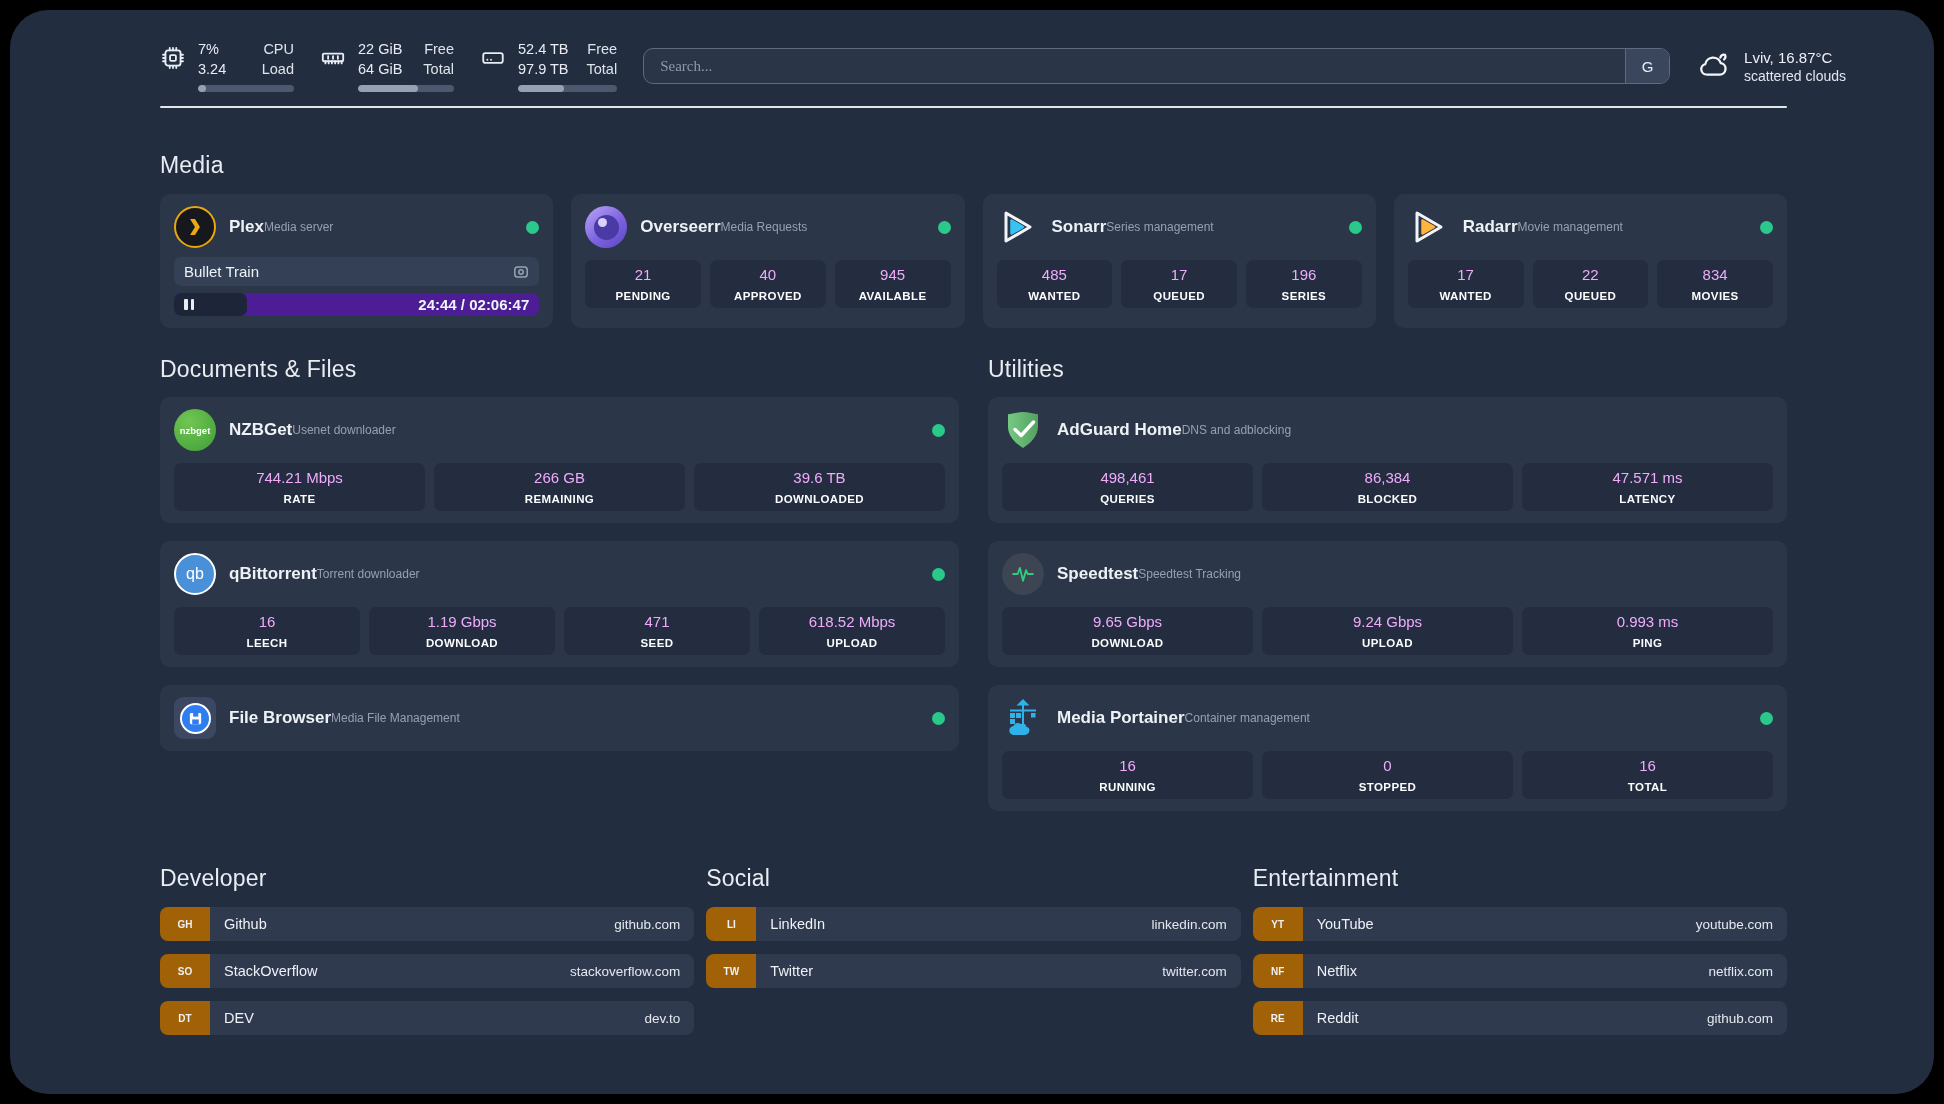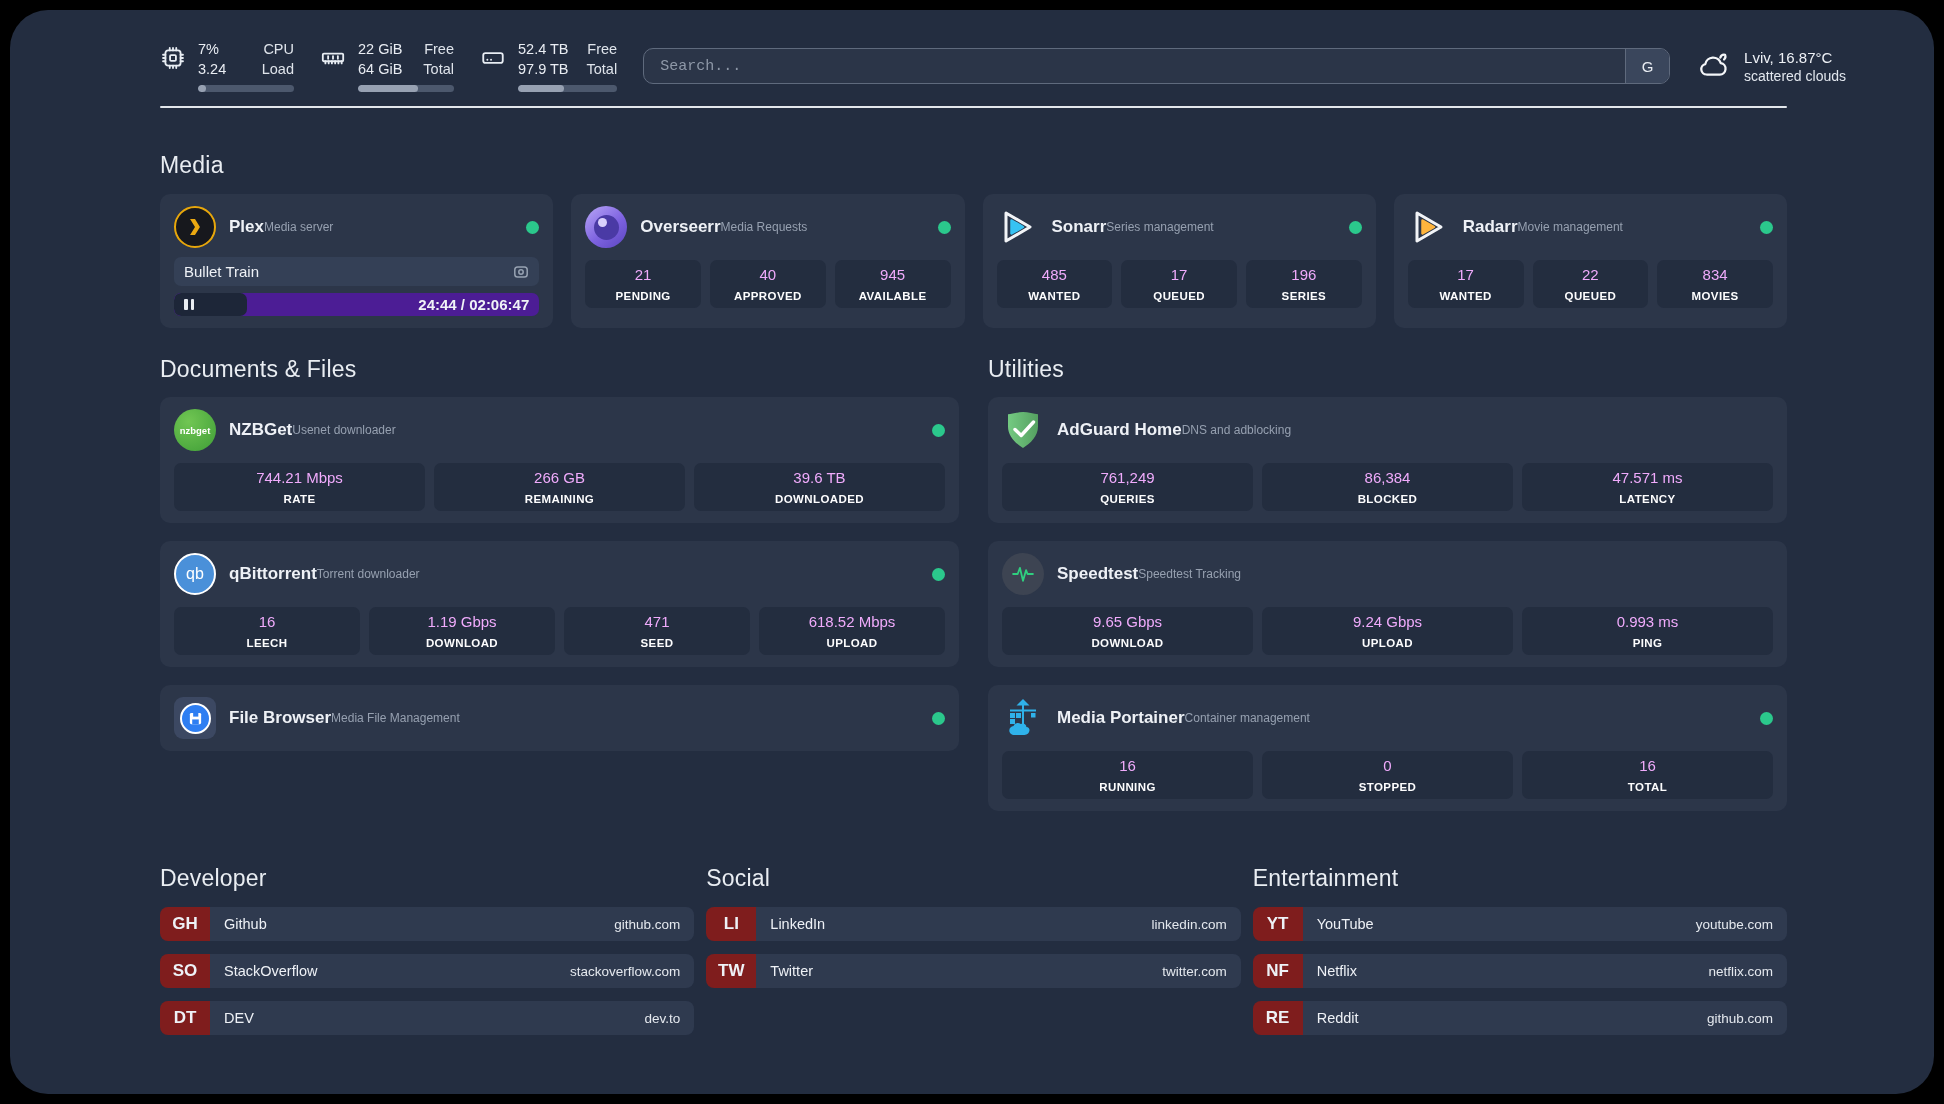--- a/index.html
+++ b/index.html
@@ -11,21 +11,21 @@
   .sys { display:flex; gap:12px; }
   .sys-icon { margin-top:5px; flex:none; }
   .sys-body { display:flex; flex-direction:column; min-width:96px; }
   .sys-grid { display:grid; grid-template-columns:auto auto; column-gap:18px; row-gap:0; }
   .sys-grid .v { font-size:14.5px; color:#e9edf3; font-weight:500; line-height:1.35; text-align:left; }
   .sys-grid .l { font-size:14.5px; color:#dfe4eb; font-weight:500; line-height:1.35; text-align:right; }
   .sys-bar { margin-top:6px; height:7px; border-radius:4px; background:#4c586d; overflow:hidden; }
   .sys-fill { height:100%; border-radius:4px; background:#97a1b2; }
 
   .search { flex:1; height:36px; display:flex; align-items:stretch; background:#2b3548; border:1.5px solid #5f6a7d; border-radius:10px; overflow:hidden; }
-  .search input { flex:1; background:transparent; border:none; outline:none; color:#cdd3dd; font-size:15px; padding:0 16px; font-family:Liberation Mono, monospace; }
+  .search input { flex:1; background:transparent; border:none; outline:none; color:#cdd3dd; font-size:15px; padding:0 16px; font-family:Liberation Serif, serif; }
   .search input::placeholder { color:#8e98a8; }
   .search-g { width:44px; border-left:1px solid #5f6a7d; background:#3a465c; display:flex; align-items:center; justify-content:center; color:#e9edf3; font-size:15px; }
 
   .weather { display:flex; align-items:center; gap:12px; flex:none; }
   .weather-text div:first-child { font-size:15px; color:#eef1f6; font-weight:500; }
   .weather-text div:last-child  { font-size:14px; color:#e2e7ee; margin-top:2px; }
 
   .divider { height:2px; background:#e2e6eb; border-radius:2px; margin:14px 147px 0 150px; }
 
   
@@ -68,21 +68,21 @@
   .nzbget-circle { background:radial-gradient(circle at 35% 30%,#71c653,#3f9e37); color:#fff; font-size:9.5px; font-weight:600; }
   .qbit-circle { background:#4a90d9; border:2.5px solid #fff; color:#fff; font-size:16px; font-weight:500; }
   .speedtest-circle { background:#3d4452; }
   .fb-square { width:42px; height:42px; border-radius:9px; background:#3c4862; display:flex; align-items:center; justify-content:center; flex:none; }
   .fb-circle { width:31px; height:31px; border-radius:50%; background:#2e7ef2; border:2.5px solid #fff; display:flex; align-items:center; justify-content:center; }
 
   
   .bottom { display:grid; grid-template-columns:1fr 1fr 1fr; gap:12px; margin-top:54px; }
   .bottom h2 { margin-bottom:15px; }
   .bookmark { display:flex; height:34px; margin-bottom:13px; }
-  .bm-abbr { width:50px; background:#7f1d1d; border-radius:8px 0 0 8px; display:flex; align-items:center; justify-content:center; color:#eef1f6; font-size:17px; font-weight:600; flex:none; }
+  .bm-abbr { width:50px; background:#a16207; border-radius:8px 0 0 8px; display:flex; align-items:center; justify-content:center; color:#eef1f6; font-size:10px; font-weight:600; flex:none; }
   .bm-body { flex:1; background:#2f3a4f; border-radius:0 8px 8px 0; display:flex; align-items:center; justify-content:space-between; padding:0 14px; }
   .bm-name { font-size:14.5px; color:#eef1f6; }
   .bm-url { font-size:13.5px; color:#e4e8ee; }
 </style>
 </head>
 <body>
 
 <div class="panel">
 
   <header class="topbar">
@@ -398,21 +398,21 @@
                   <path d="M13 20.5l6.2 6L31.5 13" stroke="#fff" stroke-width="3.4" fill="none" stroke-linecap="round" stroke-linejoin="round"></path>
                 </svg>
               </div>
               <div class="app-meta">
                 <div class="app-title">AdGuard Home</div>
                 <div class="app-sub">DNS and adblocking</div>
               </div>
             </div>
             <div class="stats">
               <div class="stat">
-                <div class="stat-value">761,249</div>
+                <div class="stat-value">498,461</div>
                 <div class="stat-label">QUERIES</div>
               </div>
               <div class="stat">
                 <div class="stat-value">86,384</div>
                 <div class="stat-label">BLOCKED</div>
               </div>
               <div class="stat">
                 <div class="stat-value">47.571 ms</div>
                 <div class="stat-label">LATENCY</div>
               </div>

